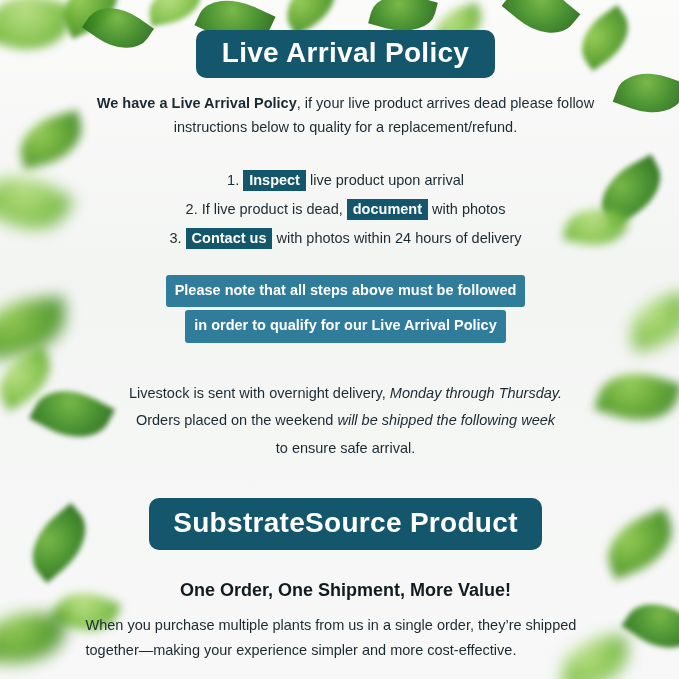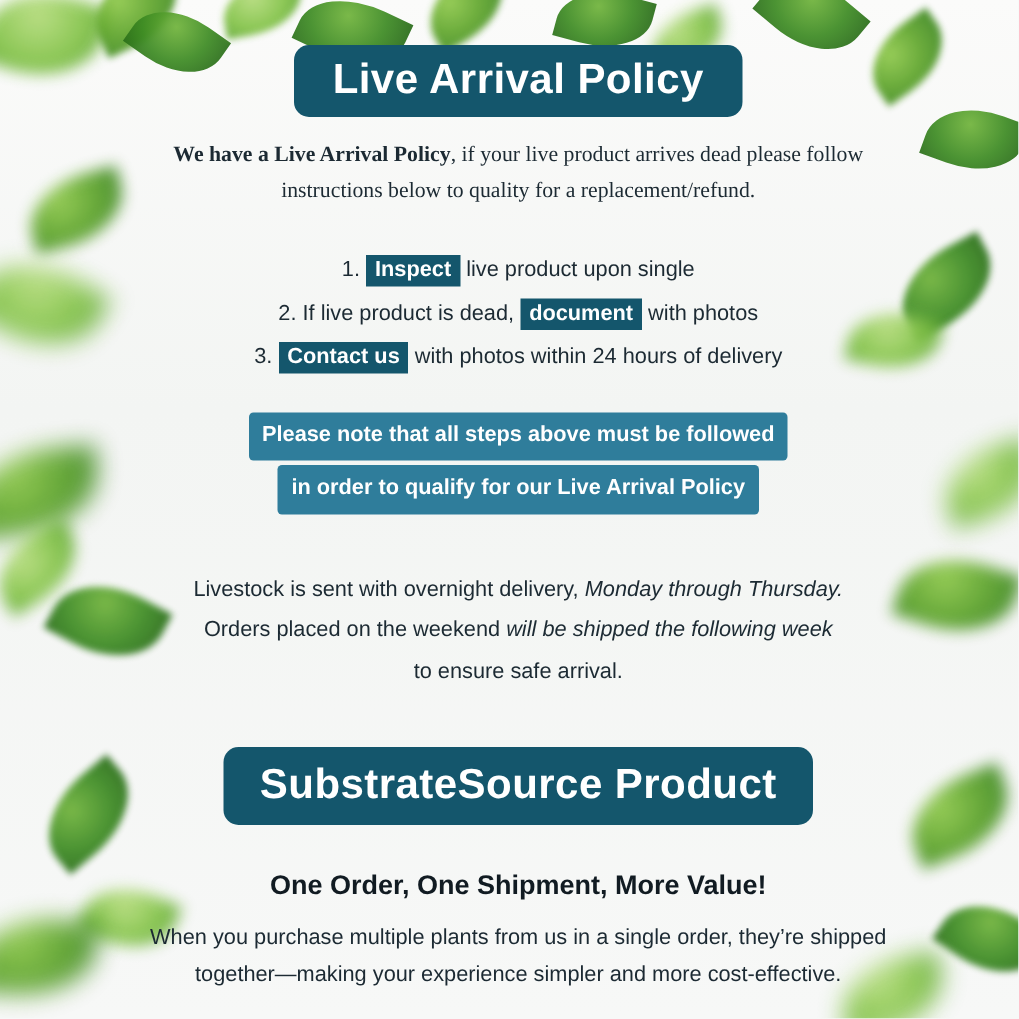--- a/index.html
+++ b/index.html
@@ -59,21 +59,20 @@
     margin-top: 30px;
   }
 
   .para {
     text-align: center;
     color: #1c2a33;
     font-size: 14.5px;
     line-height: 1.65;
     margin: 14px auto 16px auto;
     width: 530px;
-    font-family: Liberation Serif, serif;
   }
   .para b { font-weight: bold; }
 
   .steps {
     margin: 26px auto 0 auto;
     width: 430px;
     color: #1c2a33;
     font-size: 14.5px;
     line-height: 2.0;
     text-align: center;
@@ -121,21 +120,20 @@
 
   .subhead {
     text-align: center;
     font-size: 18px;
     font-weight: bold;
     color: #111b22;
     margin-top: 30px;
   }
 
   .subpara {
-    text-align: center;
     color: #1c2a33;
     font-size: 14.5px;
     line-height: 1.7;
     margin: 12px auto 0 auto;
     width: 520px;
   }
 </style>
 </head>
 <body>
 
@@ -180,21 +178,21 @@
     </div>
 
     <div class="para">
       <b>We have a Live Arrival Policy</b><span>, if your live product arrives dead please follow</span><br>
       <span>instructions below to quality for a replacement/refund.</span>
     </div>
 
     <div class="steps">
       <div class="step">
         <span>1.</span>
-        <span></span><span class="hl">Inspect</span><span> live product upon single</span>
+        <span></span><span class="hl">Inspect</span><span> live product upon arrival</span>
       </div>
       <div class="step">
         <span>2.</span>
         <span>If live product is dead, </span><span class="hl">document</span><span> with photos</span>
       </div>
       <div class="step">
         <span>3.</span>
         <span></span><span class="hl">Contact us</span><span> with photos within 24 hours of delivery</span>
       </div>
     </div>

